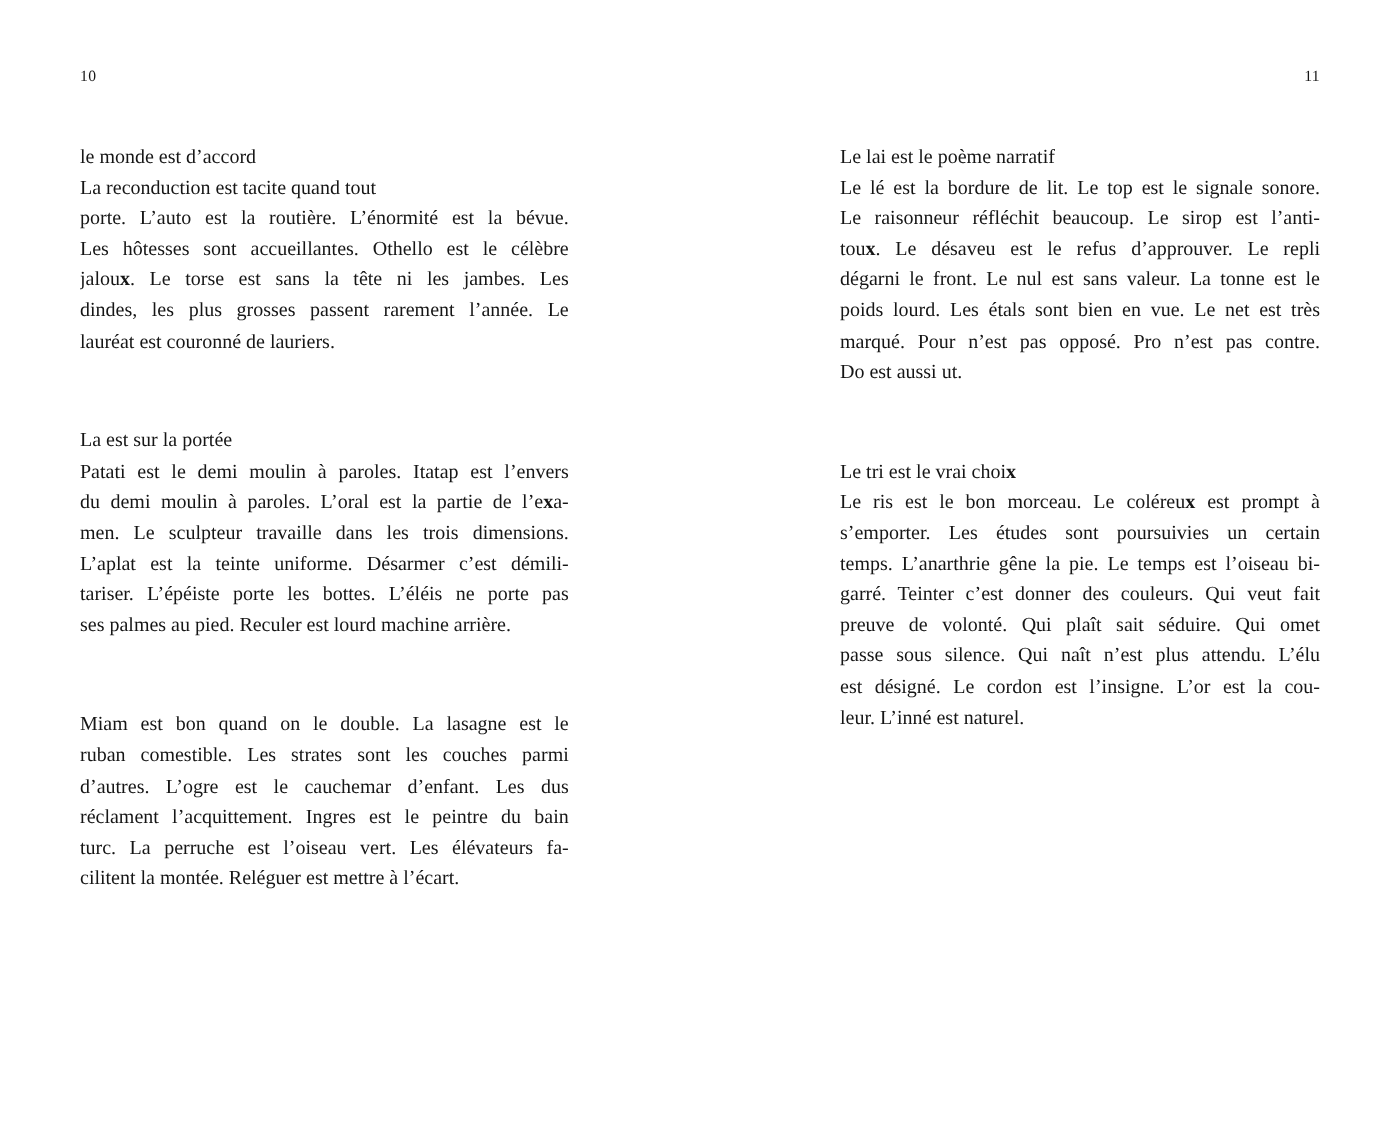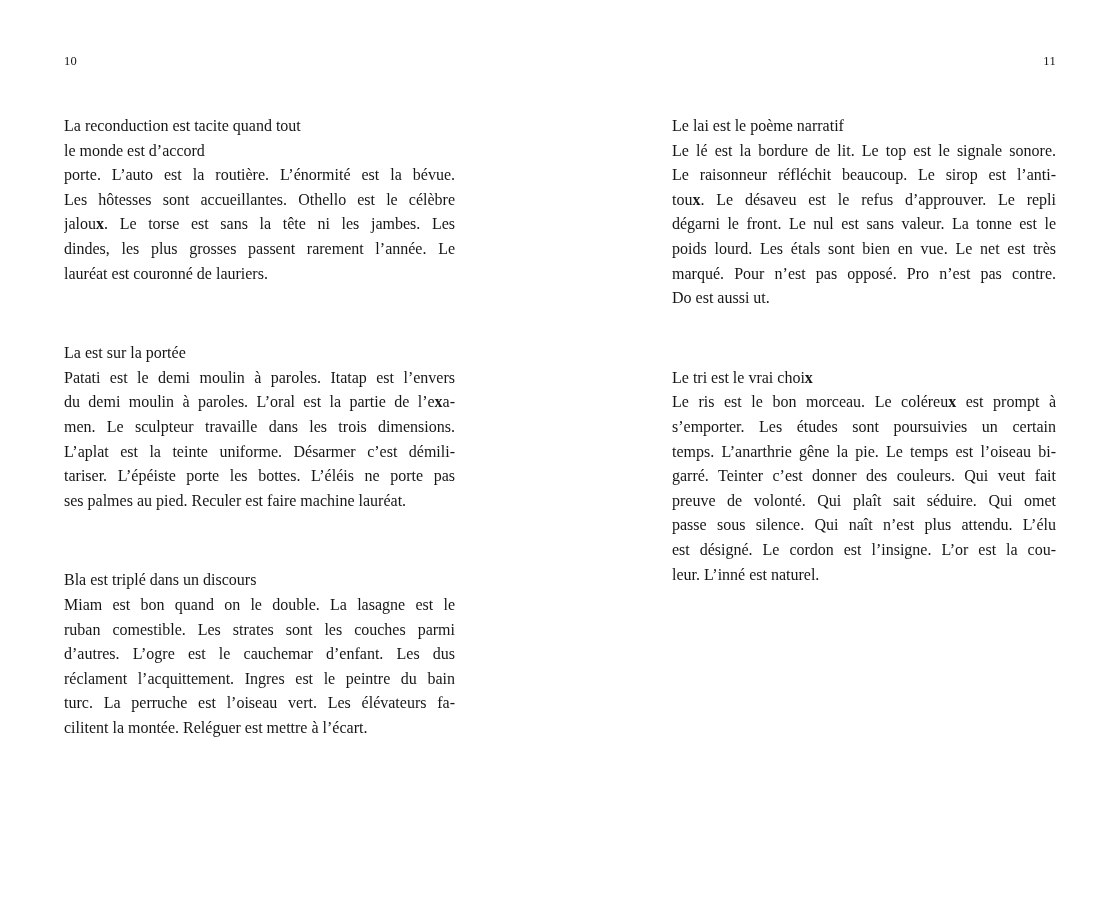--- a/index.html
+++ b/index.html
@@ -50,39 +50,38 @@
 </style>
 </head>
 <body>
 
 <div class="spread">
 
   <section class="page page-left">
     <div class="page-number" id="pn-left">10</div>
     <div class="text-column" id="col-left">
         <div class="paragraph">
+          <div class="line">le monde est d’accord</div>
           <div class="line">La reconduction est tacite quand tout</div>
-          <div class="line">le monde est d’accord</div>
           <div class="line justify">porte. L’auto est la routière. L’énormité est la bévue.</div>
           <div class="line justify">Les hôtesses sont accueillantes. Othello est le célèbre</div>
           <div class="line justify">jalou<span class="emph">x</span>. Le torse est sans la tête ni les jambes. Les</div>
           <div class="line justify">dindes, les plus grosses passent rarement l’année. Le</div>
           <div class="line">lauréat est couronné de lauriers.</div>
         </div>
         <div class="paragraph">
           <div class="line">La est sur la portée</div>
           <div class="line justify">Patati est le demi moulin à paroles. Itatap est l’envers</div>
           <div class="line justify">du demi moulin à paroles. L’oral est la partie de l’e<span class="emph">x</span>a-</div>
           <div class="line justify">men. Le sculpteur travaille dans les trois dimensions.</div>
           <div class="line justify">L’aplat est la teinte uniforme. Désarmer c’est démili-</div>
           <div class="line justify">tariser. L’épéiste porte les bottes. L’éléis ne porte pas</div>
-          <div class="line">ses palmes au pied. Reculer est faire machine lauréat.</div>
+          <div class="line">ses palmes au pied. Reculer est lourd machine arrière.</div>
         </div>
         <div class="paragraph">
-          <div class="line">Bla est triplé dans un discours</div>
           <div class="line justify">Miam est bon quand on le double. La lasagne est le</div>
           <div class="line justify">ruban comestible. Les strates sont les couches parmi</div>
           <div class="line justify">d’autres. L’ogre est le cauchemar d’enfant. Les dus</div>
           <div class="line justify">réclament l’acquittement. Ingres est le peintre du bain</div>
           <div class="line justify">turc. La perruche est l’oiseau vert. Les élévateurs fa-</div>
           <div class="line">cilitent la montée. Reléguer est mettre à l’écart.</div>
         </div>
       </div>
   </section>
 

